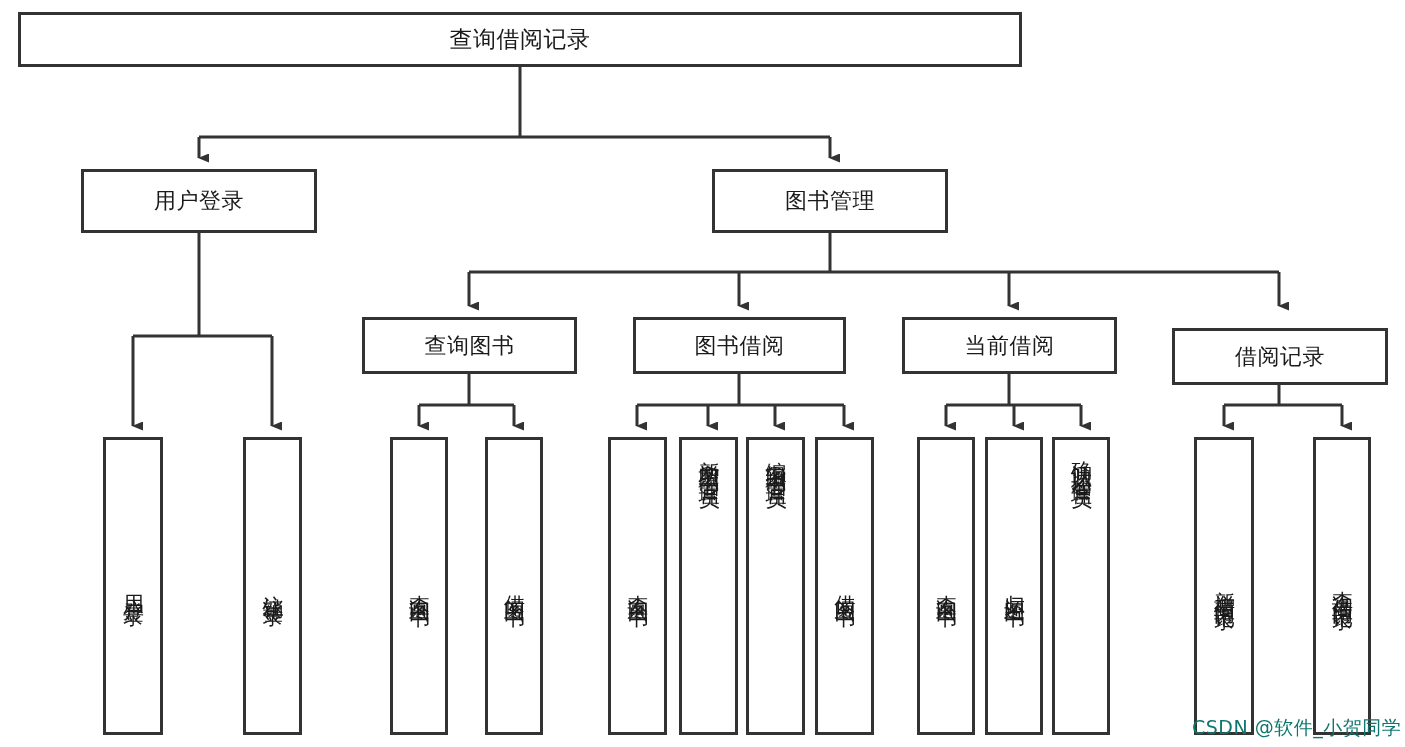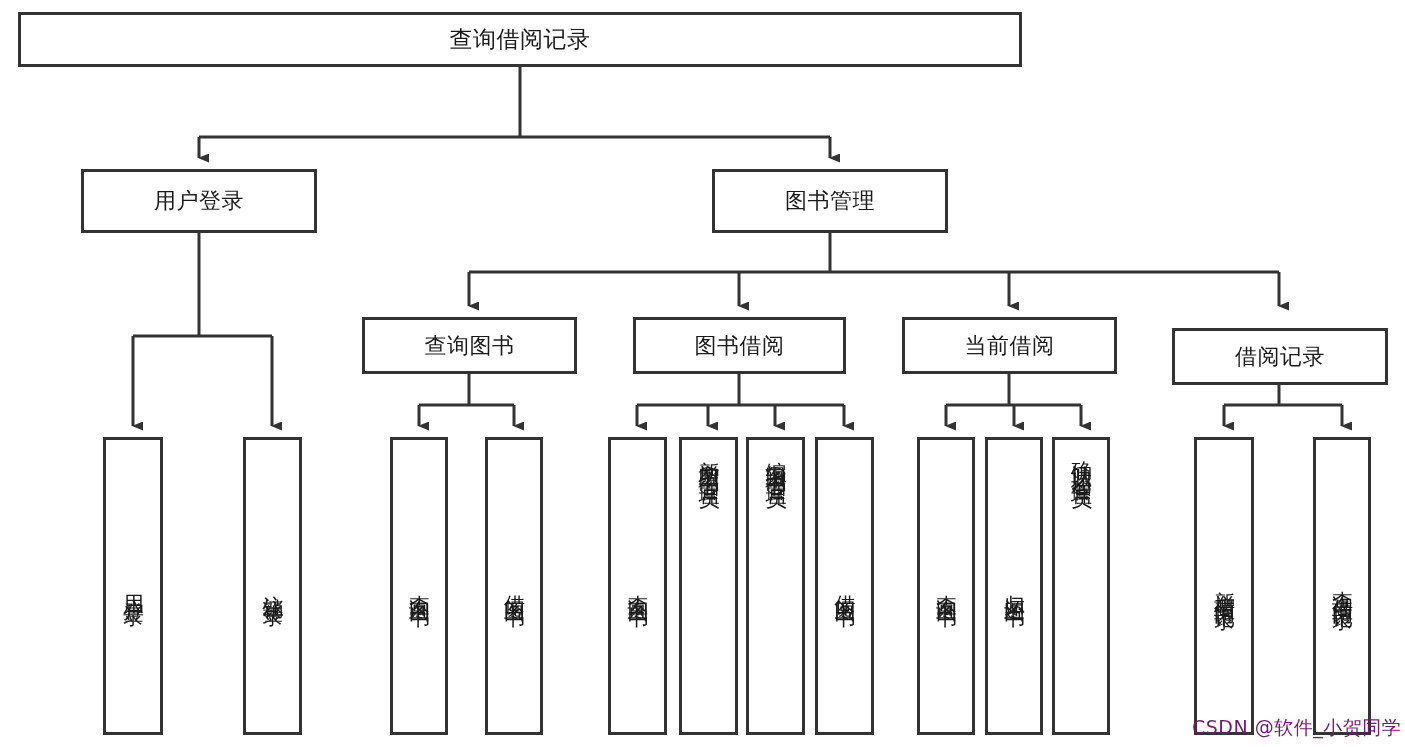--- a/index.html
+++ b/index.html
@@ -184,15 +184,15 @@
   <div class="node leaf" style="left: 1052px; top: 437px; width: 58px; height: 298px;">
     <span class="node-label">确认归还（管理员）</span>
   </div>
   <div class="node leaf centered" style="left: 1194px; top: 437px; width: 60px; height: 298px;">
     <span class="node-label">新增借阅记录</span>
   </div>
   <div class="node leaf centered" style="left: 1313px; top: 437px; width: 58px; height: 298px;">
     <span class="node-label">查询借阅记录</span>
   </div>
 
-  <div class="watermark" style="left: 1192px; top: 715px; color: #701a75;">CSDN @软件_小贺同学</div>
+  <div class="watermark" style="left: 1192px; top: 715px; color: #0f766e;">CSDN @软件_小贺同学</div>
 
 </div>
 
 </body></html>

